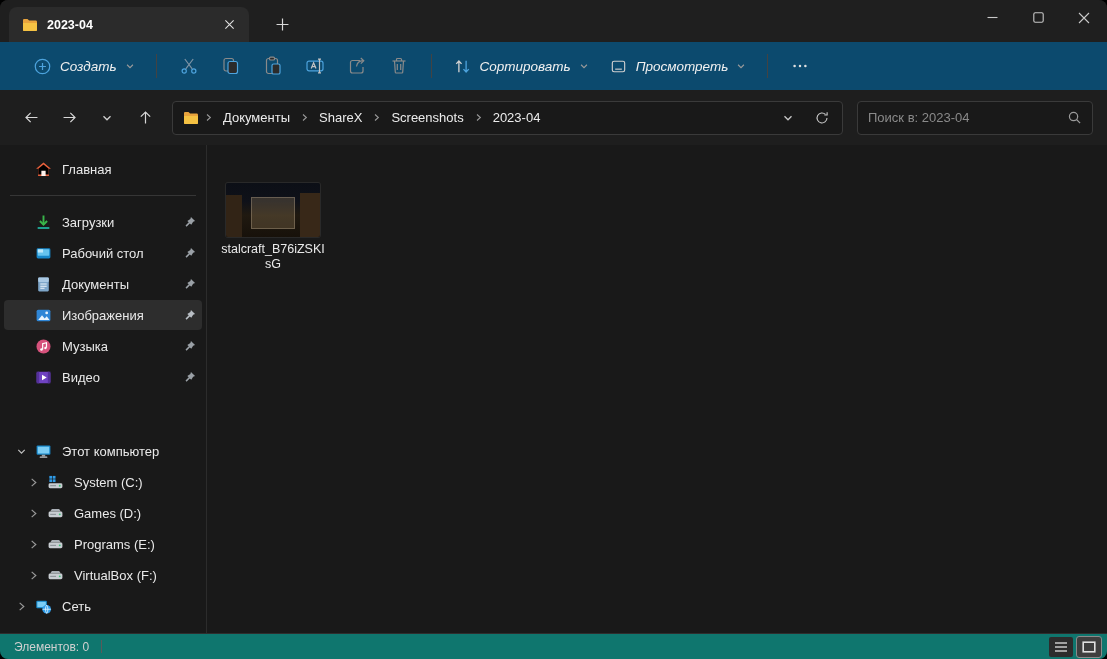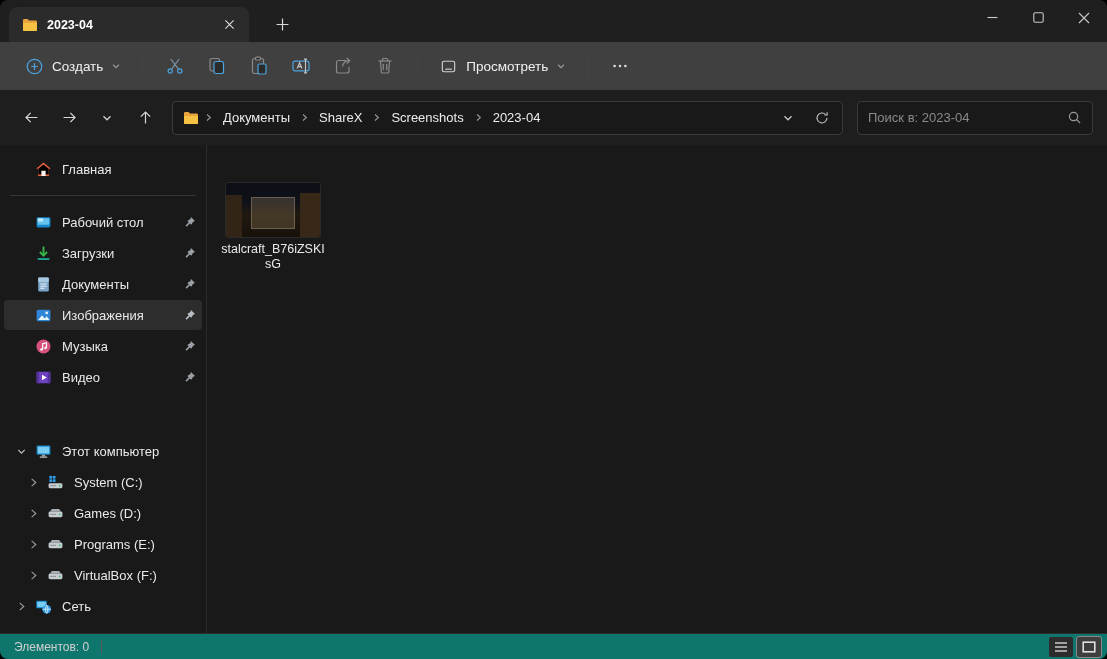--- a/index.html
+++ b/index.html
@@ -16,22 +16,22 @@
     border-radius:8px 8px 0 0; display:flex; align-items:center; padding:0 8px 0 13px; gap:9px;
   }
   .tab-title { font-size:12.5px; font-weight:700; color:#fff; flex:1; }
   .icon-btn { display:flex; align-items:center; justify-content:center; border-radius:4px; cursor:default; }
   .tab-close { width:24px; height:24px; }
   .newtab { width:30px; height:30px; margin-left:18px; margin-bottom:3px; }
   .win-controls { position:absolute; top:0; right:0; display:flex; height:35px; }
   .win-btn { width:46px; height:35px; display:flex; align-items:center; justify-content:center; }
   
   .commandbar {
-    position:absolute; top:42px; left:0; right:0; height:48px; background:#404040;
-    display:flex; align-items:center; padding:0 16px; gap:2px;
+    position:absolute; top:42px; left:0; right:0; height:48px; background:#0c4a6e;
+    display:flex; align-items:center; padding:0 24px; gap:2px;font-style:italic;
   }
   .cmd-btn { display:flex; align-items:center; gap:8px; height:34px; padding:0 9px; border-radius:4px; font-size:13.5px; color:#f0f0f0; }
   .cmd-icon-btn { width:40px; height:34px; display:flex; align-items:center; justify-content:center; border-radius:4px; }
   .cmd-divider { width:1px; height:24px; background:#434343; margin:0 10px; }
   .chev { display:flex; align-items:center; }
   
   .addressrow {
     position:absolute; top:90px; left:0; right:0; height:55px; background:#1e1e1e;
     display:flex; align-items:center; padding:0 14px; gap:4px;
   }
@@ -189,20 +189,34 @@
           <path d="M7.5 5V3.4c0-.5.4-.9.9-.9h3.2c.5 0 .9.4.9.9V5"></path>
           <path d="M5.5 5l.8 11.2c0 .5.4.8.9.8h5.6c.5 0 .9-.3.9-.8L14.5 5"></path>
           <path d="M8.3 8v6M11.7 8v6"></path>
         </svg>
     </span>
 
     <div class="cmd-divider"></div>
 
     <div class="cmd-btn">
       <span>
+        <svg width="19" height="19" viewBox="0 0 20 20" fill="none" stroke-width="1.4">
+            <path d="M6.2 16V4.5M3.4 7.2L6.2 4.2 9 7.2" stroke="#d0d0d0"></path>
+            <path d="M13.8 4v11.5M11 12.8l2.8 3 2.8-3" stroke="#4da3dd"></path>
+          </svg>
+      </span>
+      <span>Сортировать</span>
+      <span class="chev">
+        <svg width="10" height="10" viewBox="0 0 12 12" fill="none" stroke="#9a9a9a" stroke-width="1.3">
+            <path d="M2.5 4.5L6 8l3.5-3.5"></path>
+          </svg>
+      </span>
+    </div>
+    <div class="cmd-btn">
+      <span>
         <svg width="19" height="19" viewBox="0 0 20 20" fill="none" stroke="#d0d0d0" stroke-width="1.2">
             <rect x="3.5" y="4.5" width="13" height="11" rx="1.8"></rect>
             <path d="M6.5 12.8h7"></path>
           </svg>
       </span>
       <span>Просмотреть</span>
       <span class="chev">
         <svg width="10" height="10" viewBox="0 0 12 12" fill="none" stroke="#9a9a9a" stroke-width="1.3">
             <path d="M2.5 4.5L6 8l3.5-3.5"></path>
           </svg>
@@ -312,44 +326,44 @@
             </svg>
         </span>
         <span class="slabel">Главная</span>
       </div>
 
       <div class="sdivider"></div>
 
       <div class="srow">
         <span class="exp"></span>
         <span class="sicon">
-          <svg width="17" height="17" viewBox="0 0 16 16">
-              <rect x="1.5" y="3" width="13" height="9.6" rx="1.4" fill="#1787c9"></rect>
-              <rect x="2.6" y="4.1" width="10.8" height="6" rx="0.6" fill="#66c4ef"></rect>
-              <rect x="2.6" y="4.1" width="5" height="3" fill="#bfe9fb"></rect>
-            </svg>
-        </span>
-        <span class="slabel">Рабочий стол</span>
-        <span class="pin">
-          <svg width="13" height="13" viewBox="0 0 16 16" fill="#9aa0a6">
-              <path d="M9.8 1.2l5 5-2.3.9-2.3 3.8-1.8-1.8-4 4-1.3-1.3 4-4-1.8-1.8 3.8-2.3z"></path>
-            </svg>
-        </span>
-      </div>
-
-      <div class="srow">
-        <span class="exp"></span>
-        <span class="sicon">
           <svg width="17" height="17" viewBox="0 0 16 16" fill="none">
               <path d="M8 1.5v8.2" stroke="#39b54a" stroke-width="1.8"></path>
               <path d="M4.6 6.6L8 10l3.4-3.4" stroke="#39b54a" stroke-width="1.8"></path>
               <path d="M2.5 13.2h11" stroke="#1f9e8e" stroke-width="1.8"></path>
             </svg>
         </span>
         <span class="slabel">Загрузки</span>
+        <span class="pin">
+          <svg width="13" height="13" viewBox="0 0 16 16" fill="#9aa0a6">
+              <path d="M9.8 1.2l5 5-2.3.9-2.3 3.8-1.8-1.8-4 4-1.3-1.3 4-4-1.8-1.8 3.8-2.3z"></path>
+            </svg>
+        </span>
+      </div>
+
+      <div class="srow">
+        <span class="exp"></span>
+        <span class="sicon">
+          <svg width="17" height="17" viewBox="0 0 16 16">
+              <rect x="1.5" y="3" width="13" height="9.6" rx="1.4" fill="#1787c9"></rect>
+              <rect x="2.6" y="4.1" width="10.8" height="6" rx="0.6" fill="#66c4ef"></rect>
+              <rect x="2.6" y="4.1" width="5" height="3" fill="#bfe9fb"></rect>
+            </svg>
+        </span>
+        <span class="slabel">Рабочий стол</span>
         <span class="pin">
           <svg width="13" height="13" viewBox="0 0 16 16" fill="#9aa0a6">
               <path d="M9.8 1.2l5 5-2.3.9-2.3 3.8-1.8-1.8-4 4-1.3-1.3 4-4-1.8-1.8 3.8-2.3z"></path>
             </svg>
         </span>
       </div>
 
       <div class="srow">
         <span class="exp"></span>
         <span class="sicon">

